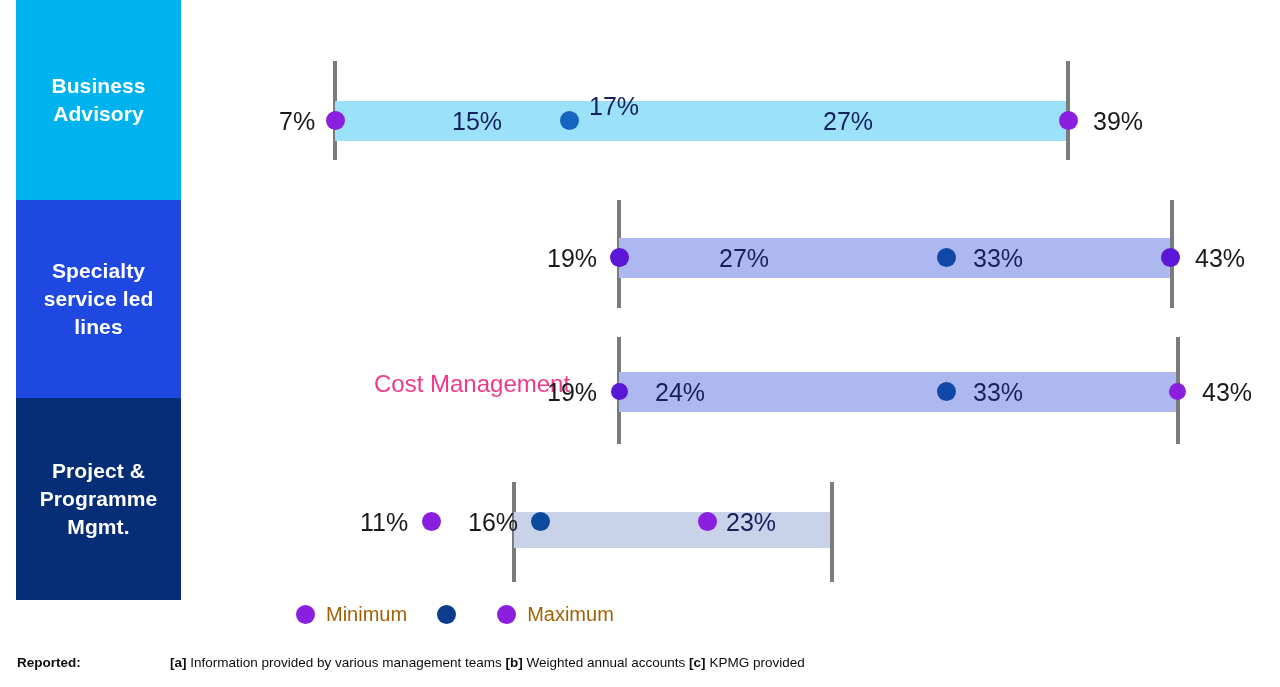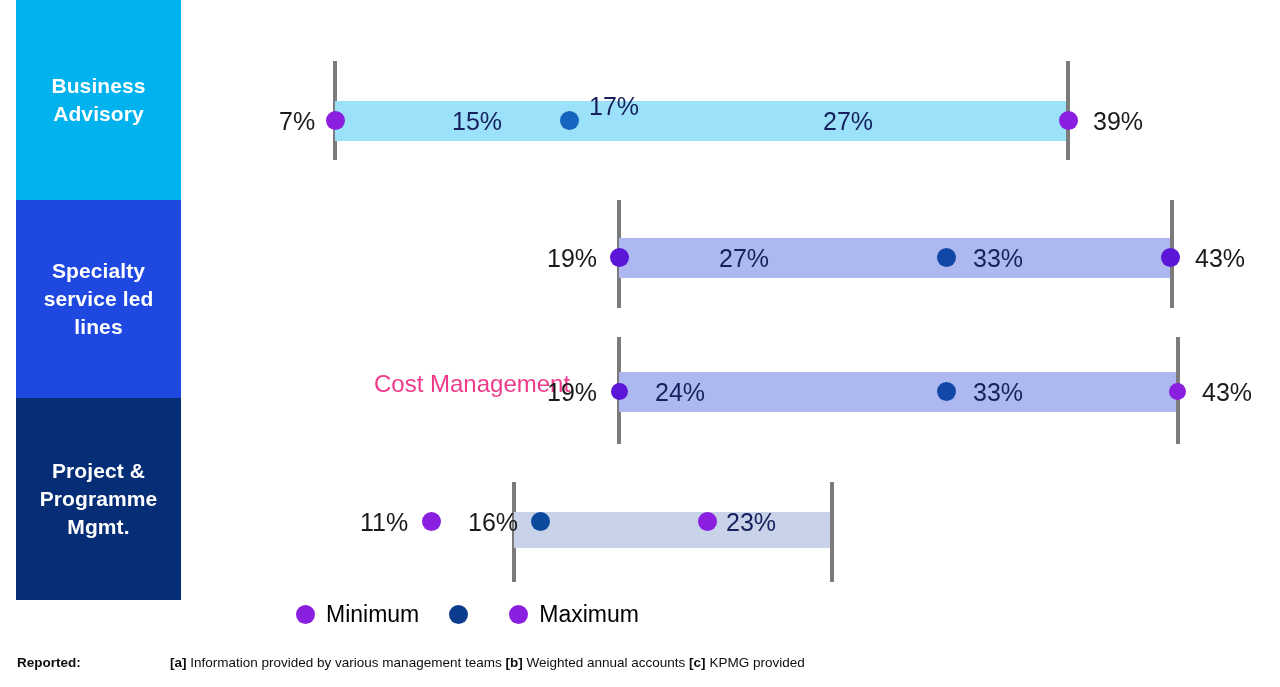--- a/index.html
+++ b/index.html
@@ -108,22 +108,22 @@
     margin-right: 30px;
   }
   .legend-swatch {
     width: 19px;
     height: 19px;
     border-radius: 50%;
     margin-right: 11px;
     flex: 0 0 auto;
   }
   .legend-text {
-    font-size: 23px;
-    color: #000000;
+    font-size: 20px;
+    color: #a16207;
     white-space: nowrap;
     line-height: 1;
   }
 
   
   #sources {
     position: absolute;
     left: 0;
     top: 648px;
     width: 1280px;

